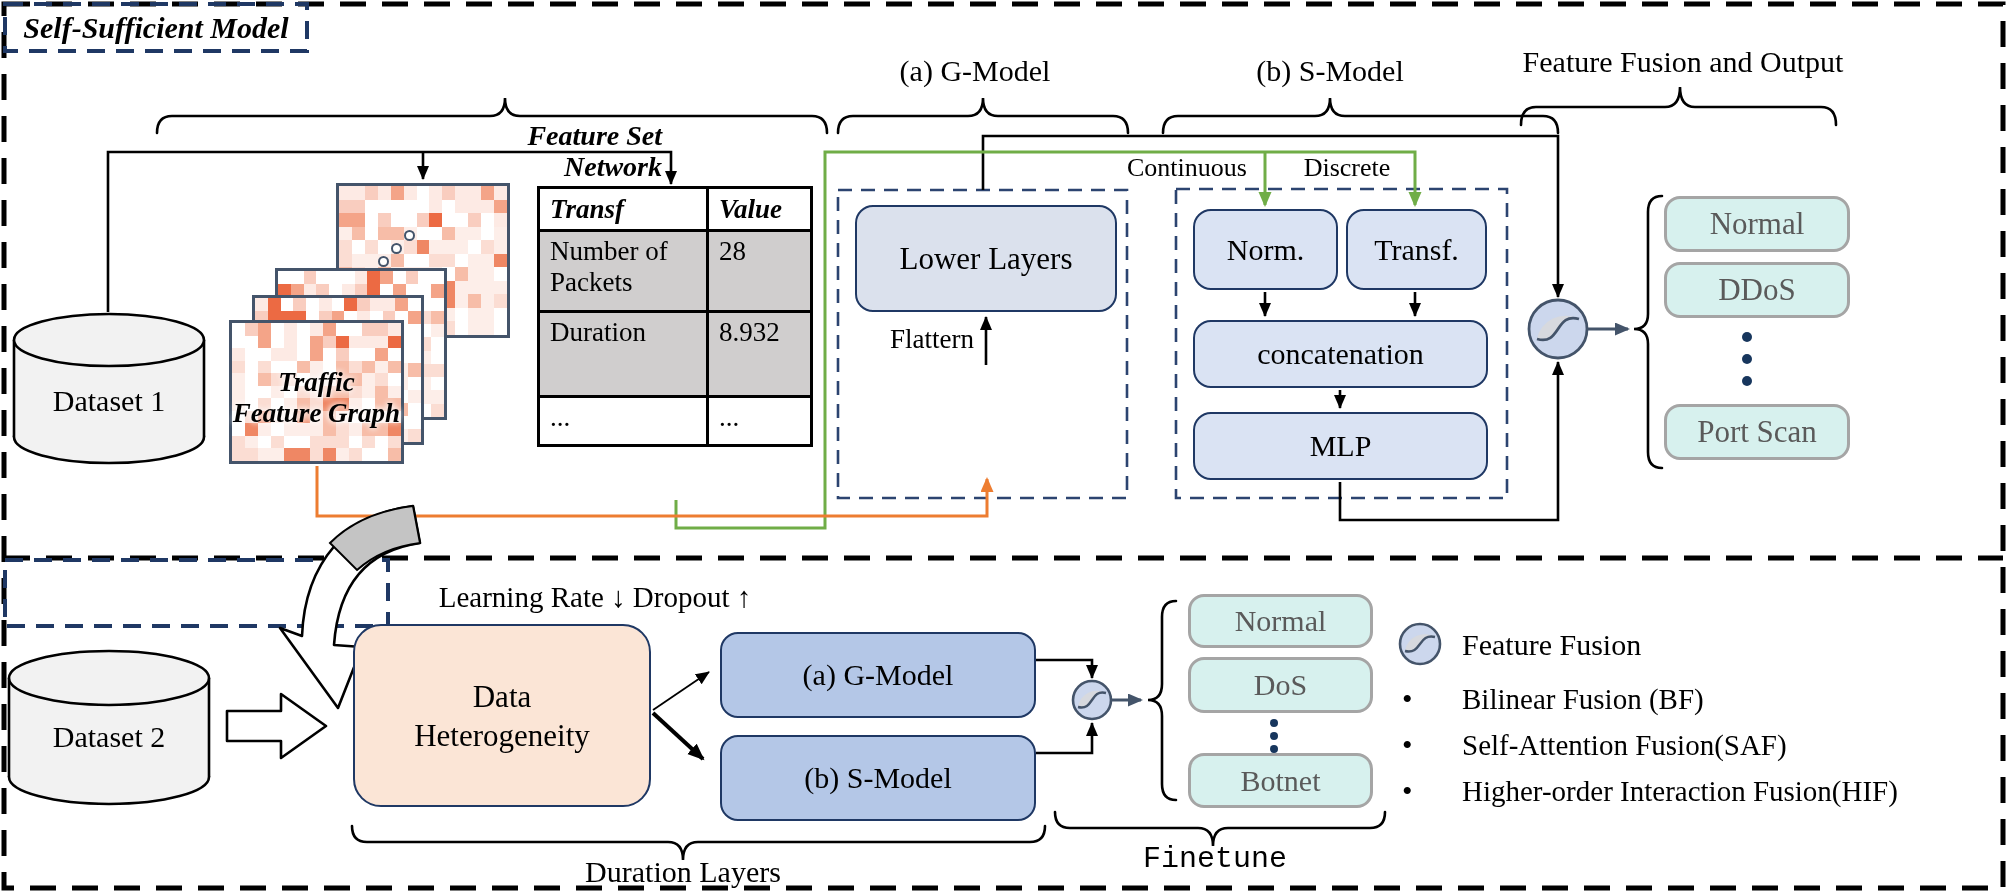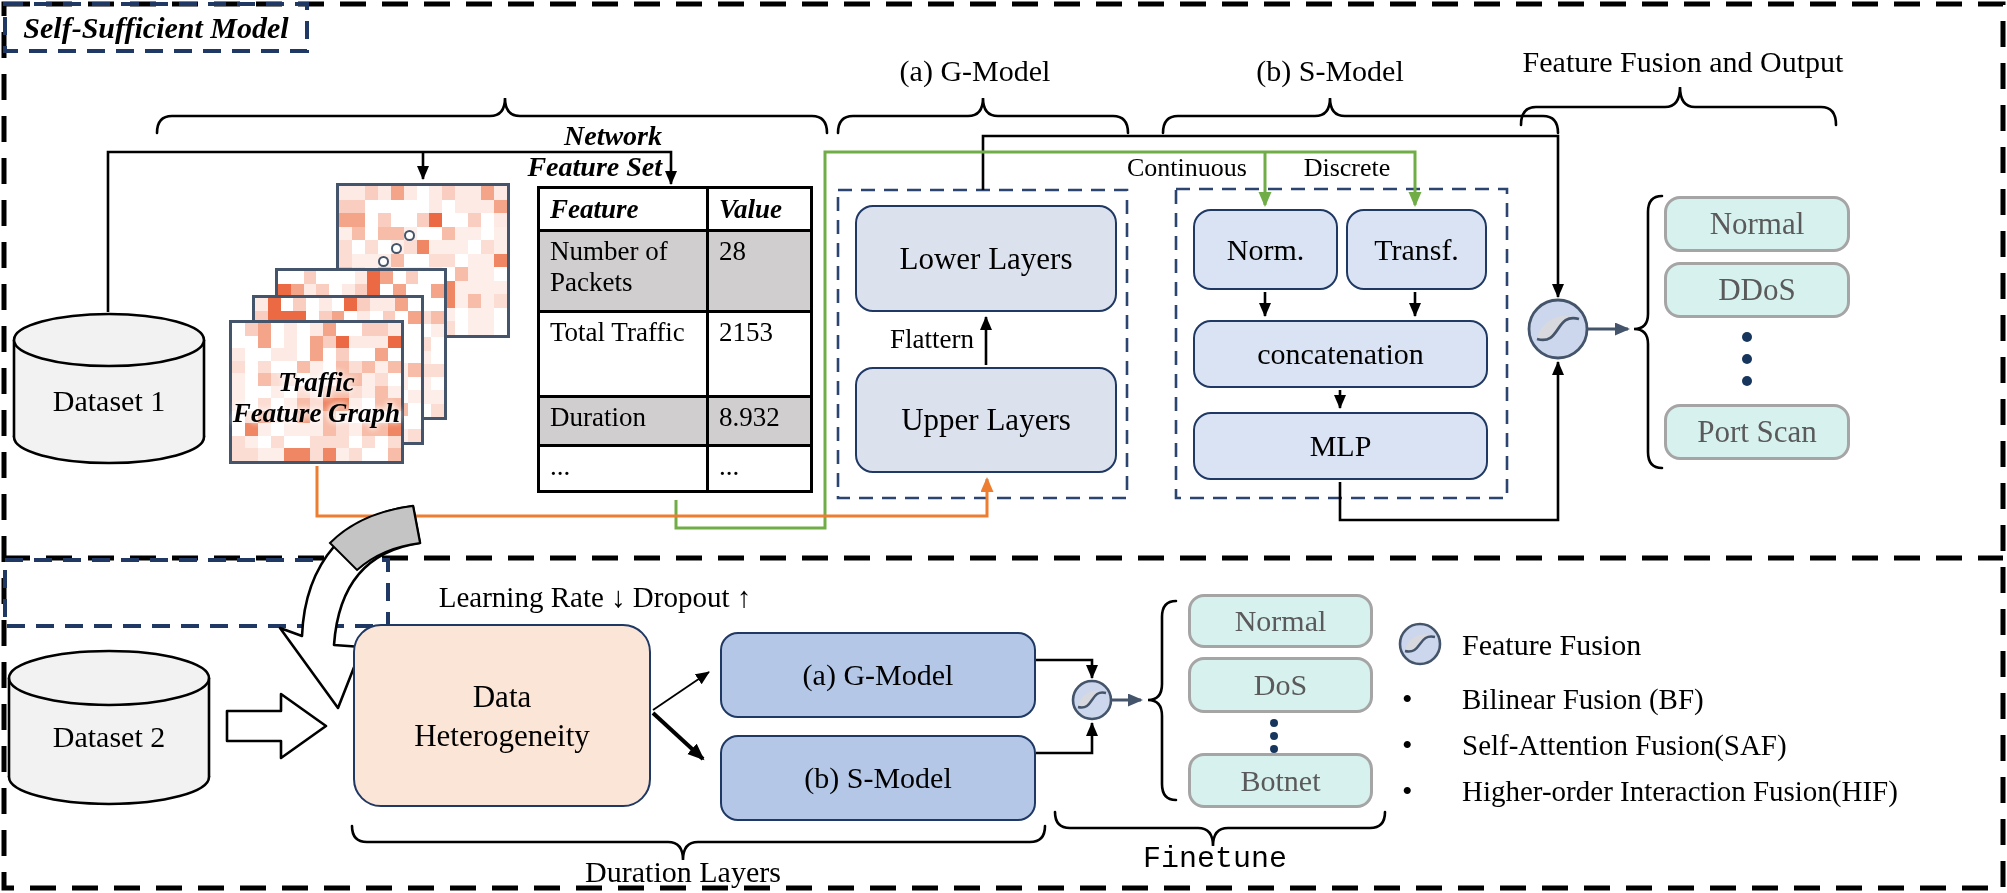--- a/index.html
+++ b/index.html
@@ -730,60 +730,55 @@
   </div>
 
   <div class="lab cl bi" style="left:5px;top:4px;width:302px;height:47px;font-size:30px;">Self-Sufficient Model</div>
   <div class="lab cl" style="left:875px;top:54px;width:200px;height:34px;font-size:30px;">(a) G-Model</div>
   <div class="lab cl" style="left:1230px;top:54px;width:200px;height:34px;font-size:30px;">(b) S-Model</div>
   <div class="lab cl" style="left:1508px;top:45px;width:350px;height:34px;font-size:30px;">Feature Fusion and Output</div>
   <div class="lab cl" style="left:533px;top:855px;width:300px;height:34px;font-size:30px;">Duration Layers</div>
   <div class="lab cl" style="left:1115px;top:842px;width:200px;height:34px;font-size:30px;font-family:Liberation Mono, monospace;">Finetune</div>
 
   <div class="lab bi" style="left:430px;top:120px;width:232px;height:62px;font-size:28px;line-height:31px;text-align:right;padding-right:6px;">
+    <div>Feature Set</div>
     <div>Network</div>
-    <div>Feature Set</div>
   </div>
 
   <div class="lab cl" style="left:14px;top:384px;width:190px;height:34px;font-size:30px;">Dataset 1</div>
   <div class="lab cl" style="left:9px;top:720px;width:200px;height:34px;font-size:30px;">Dataset 2</div>
 
   <table class="ftable">
     <colgroup>
         <col class="c1">
         <col class="c2">
       </colgroup>
     <thead>
       <tr>
-        <th>Feature</th>
+        <th>Transf</th>
         <th>Value</th>
       </tr>
     </thead>
     <tbody>
       <tr class="g">
           <td>Number of Packets</td>
           <td>28</td>
-        </tr>
-      <tr>
-          <td>Total Traffic</td>
-          <td>2153</td>
         </tr>
       <tr class="g">
           <td>Duration</td>
           <td>8.932</td>
         </tr>
       <tr>
           <td>...</td>
           <td>...</td>
         </tr>
     </tbody>
   </table>
 
   <div class="bx gfill" style="left:855px;top:205px;width:262px;height:107px;">Lower Layers</div>
-  <div class="bx gfill" style="left:855px;top:367px;width:262px;height:106px;">Upper Layers</div>
   <div class="lab" style="left:850px;top:324px;width:124px;height:30px;font-size:27px;text-align:right;">Flattern</div>
 
   <div class="lab cl" style="left:1107px;top:153px;width:160px;height:30px;font-size:26px;">Continuous</div>
   <div class="lab cl" style="left:1287px;top:153px;width:120px;height:30px;font-size:26px;">Discrete</div>
   <div class="bx sfill" style="left:1193px;top:209px;width:145px;height:81px;font-size:30px;">Norm.</div>
   <div class="bx sfill" style="left:1346px;top:209px;width:141px;height:81px;font-size:30px;">Transf.</div>
   <div class="bx sfill" style="left:1193px;top:412px;width:295px;height:68px;font-size:30px;">MLP</div>
   <div class="bx sfill" style="left:1193px;top:320px;width:295px;height:68px;font-size:30px;">concatenation</div>
 
   <div class="bx mint" style="left:1664px;top:196px;width:186px;height:56px;">Normal</div>

